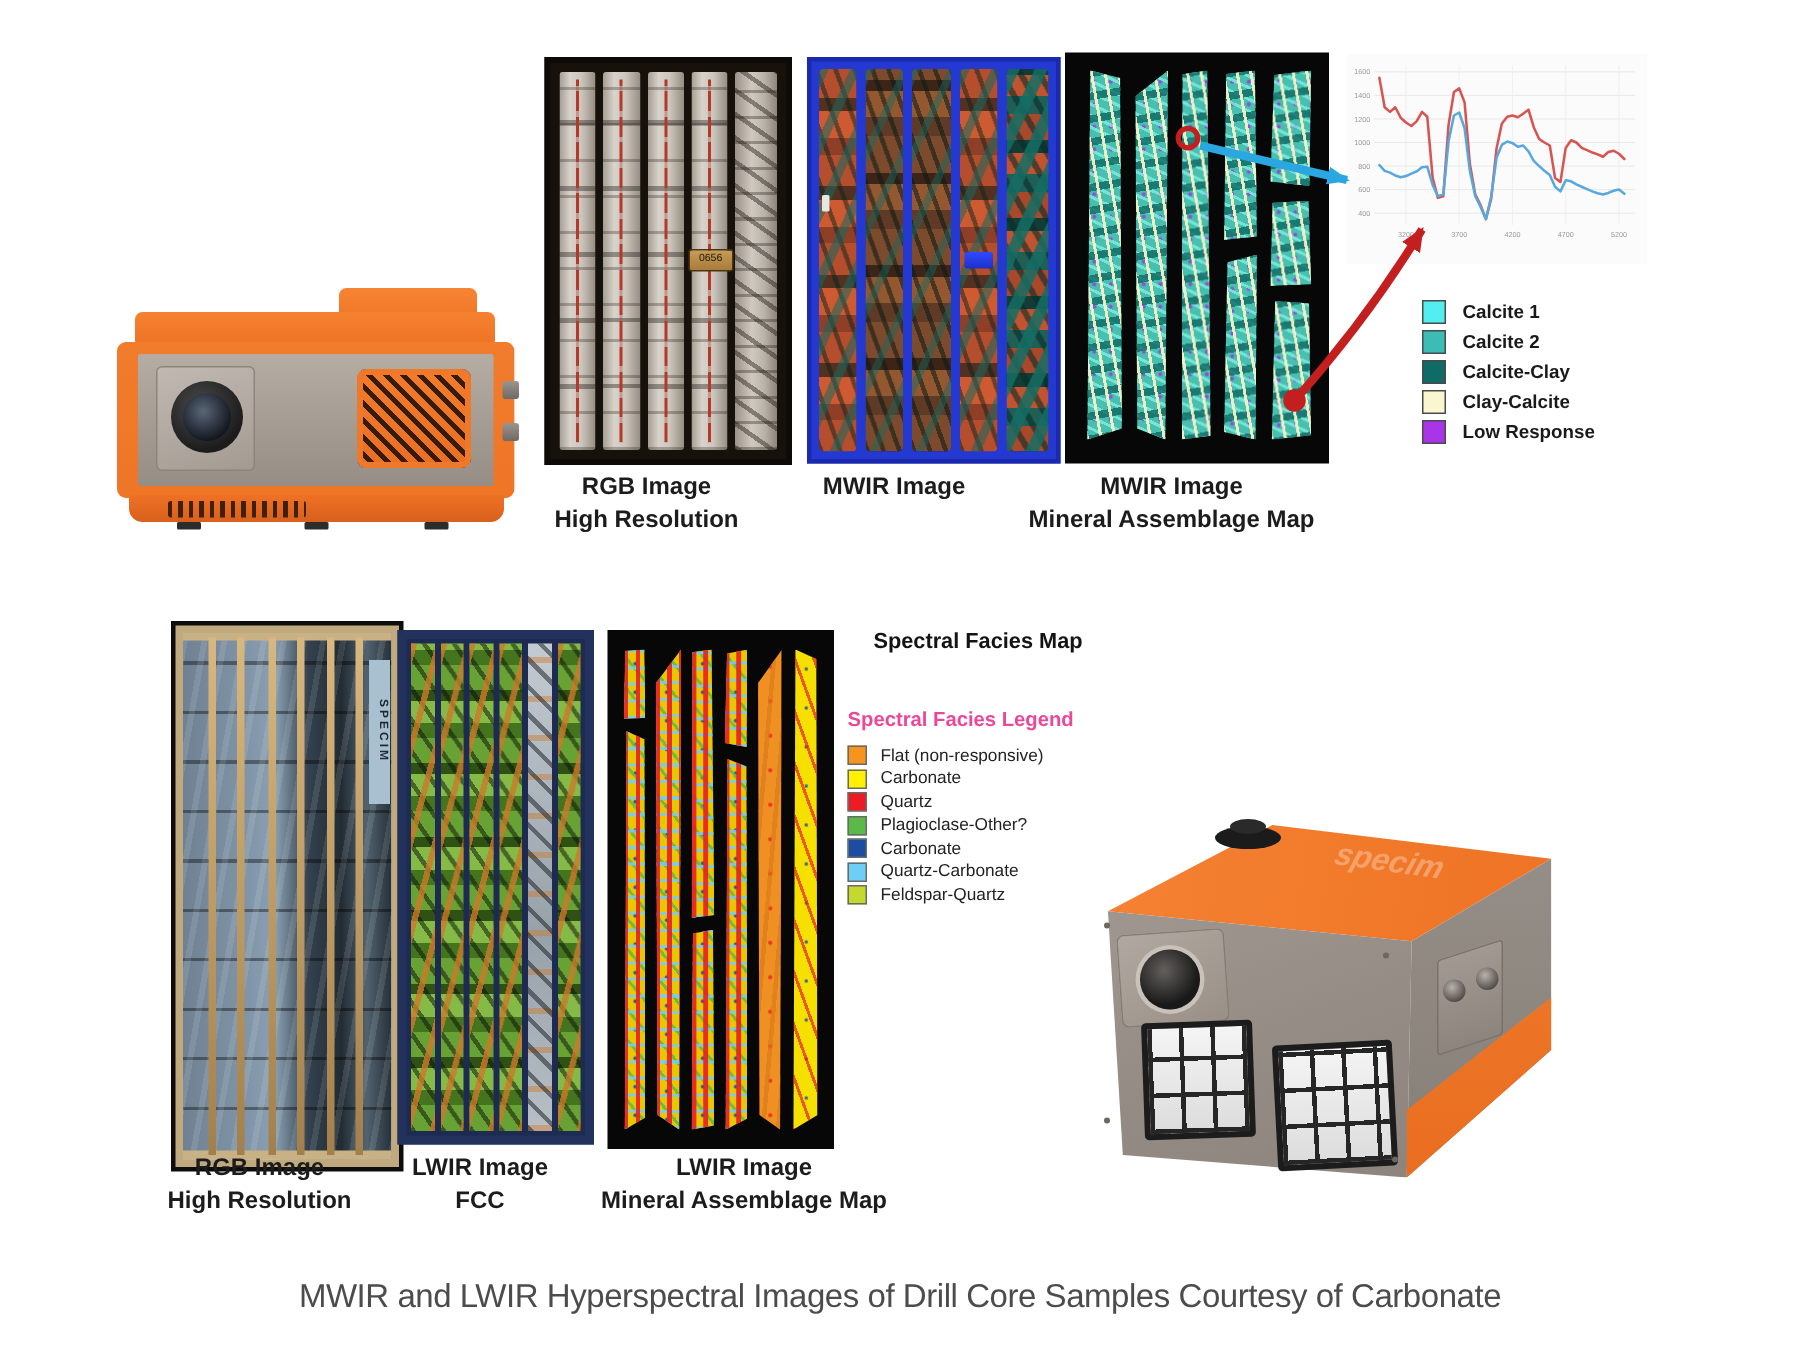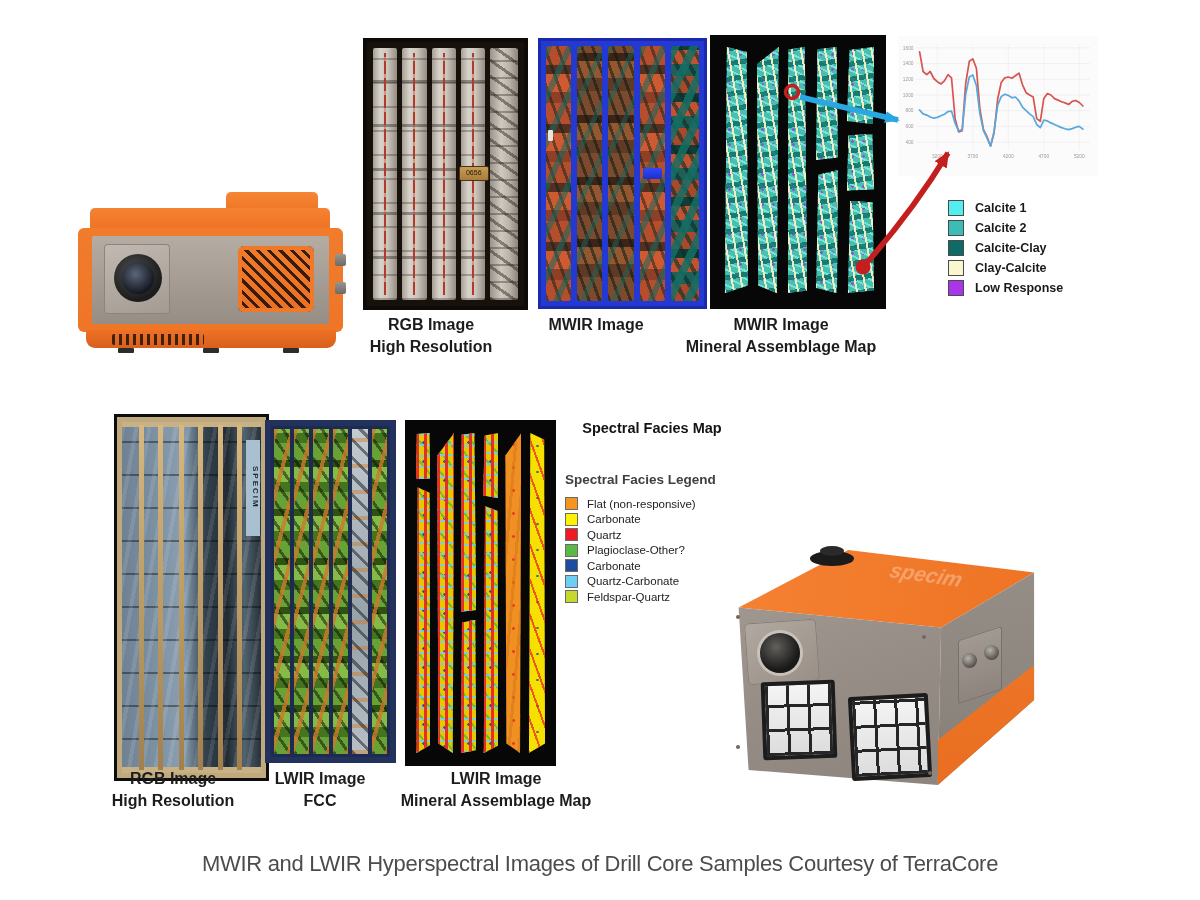--- a/index.html
+++ b/index.html
@@ -123,21 +123,21 @@
      repeating-linear-gradient(95deg,rgba(215,120,25,0.60) 0 3px,transparent 3px 10px),
      radial-gradient(circle,rgba(236,28,36,0.75) 0 1.2px,transparent 1.6px);
      background-size:auto,17px 23px;}
   .lwirmap-seg.yellow{background-color:#f6e000;background-image:
      repeating-linear-gradient(70deg,rgba(236,28,36,0.70) 0 2px,transparent 2px 12px),
      radial-gradient(circle,rgba(28,77,161,0.80) 0 1px,transparent 1.4px);
      background-size:auto,19px 26px;}
 
   
   .facies-map-title{left:562px;top:420px;width:180px;font-size:14.5px;font-weight:700;color:#141414;text-align:center;}
-  .facies-legend-title{left:565px;top:472px;width:170px;font-size:13.5px;font-weight:700;color:#404040;}
+  .facies-legend-title{left:565px;top:472px;width:170px;font-size:13.5px;font-weight:700;color:#ec4899;}
   .facies-items{left:565px;top:496px;width:180px;}
   .facies-row{display:flex;align-items:center;height:15.5px;}
   .facies-swatch{width:11px;height:11px;border:1px solid #6a6a6a;margin-right:9px;flex:none;}
   .facies-label{font-size:11.5px;color:#222222;}
 
   
   .cam2{left:722px;top:545px;width:332px;height:250px;}
   .cam2-top{position:absolute;left:0;top:0;width:100%;height:100%;
      clip-path:polygon(5% 25%,38% 2%,94% 11%,66% 33%);background:linear-gradient(100deg,#f58233,#ee7122);}
   .cam2-front{position:absolute;left:0;top:0;width:100%;height:100%;
@@ -407,21 +407,21 @@
   </div>
   <div class="abs lbl caption-label" style="left:220px;top:768px;width:200px;">
     <div>LWIR Image</div>
     <div>FCC</div>
   </div>
   <div class="abs lbl caption-label" style="left:370px;top:768px;width:252px;">
     <div>LWIR Image</div>
     <div>Mineral Assemblage Map</div>
   </div>
 
-  <div class="abs main-caption">MWIR and LWIR Hyperspectral Images of Drill Core Samples Courtesy of TerraCore</div>
+  <div class="abs main-caption">MWIR and LWIR Hyperspectral Images of Drill Core Samples Courtesy of Carbonate</div>
 
   <svg class="overlay" viewBox="0 0 1200 900">
     <defs>
       <marker id="mk-blue" markerUnits="userSpaceOnUse" markerWidth="18" markerHeight="14" refX="13" refY="6" orient="auto">
         <path id="mk-blue-path" d="M0,0 L15,6 L0,12 z" fill="#2aa7e0"></path>
       </marker>
       <marker id="mk-red" markerUnits="userSpaceOnUse" markerWidth="20" markerHeight="16" refX="14" refY="7" orient="auto">
         <path id="mk-red-path" d="M0,0 L16,7 L0,14 z" fill="#c41f1f"></path>
       </marker>
     </defs>

